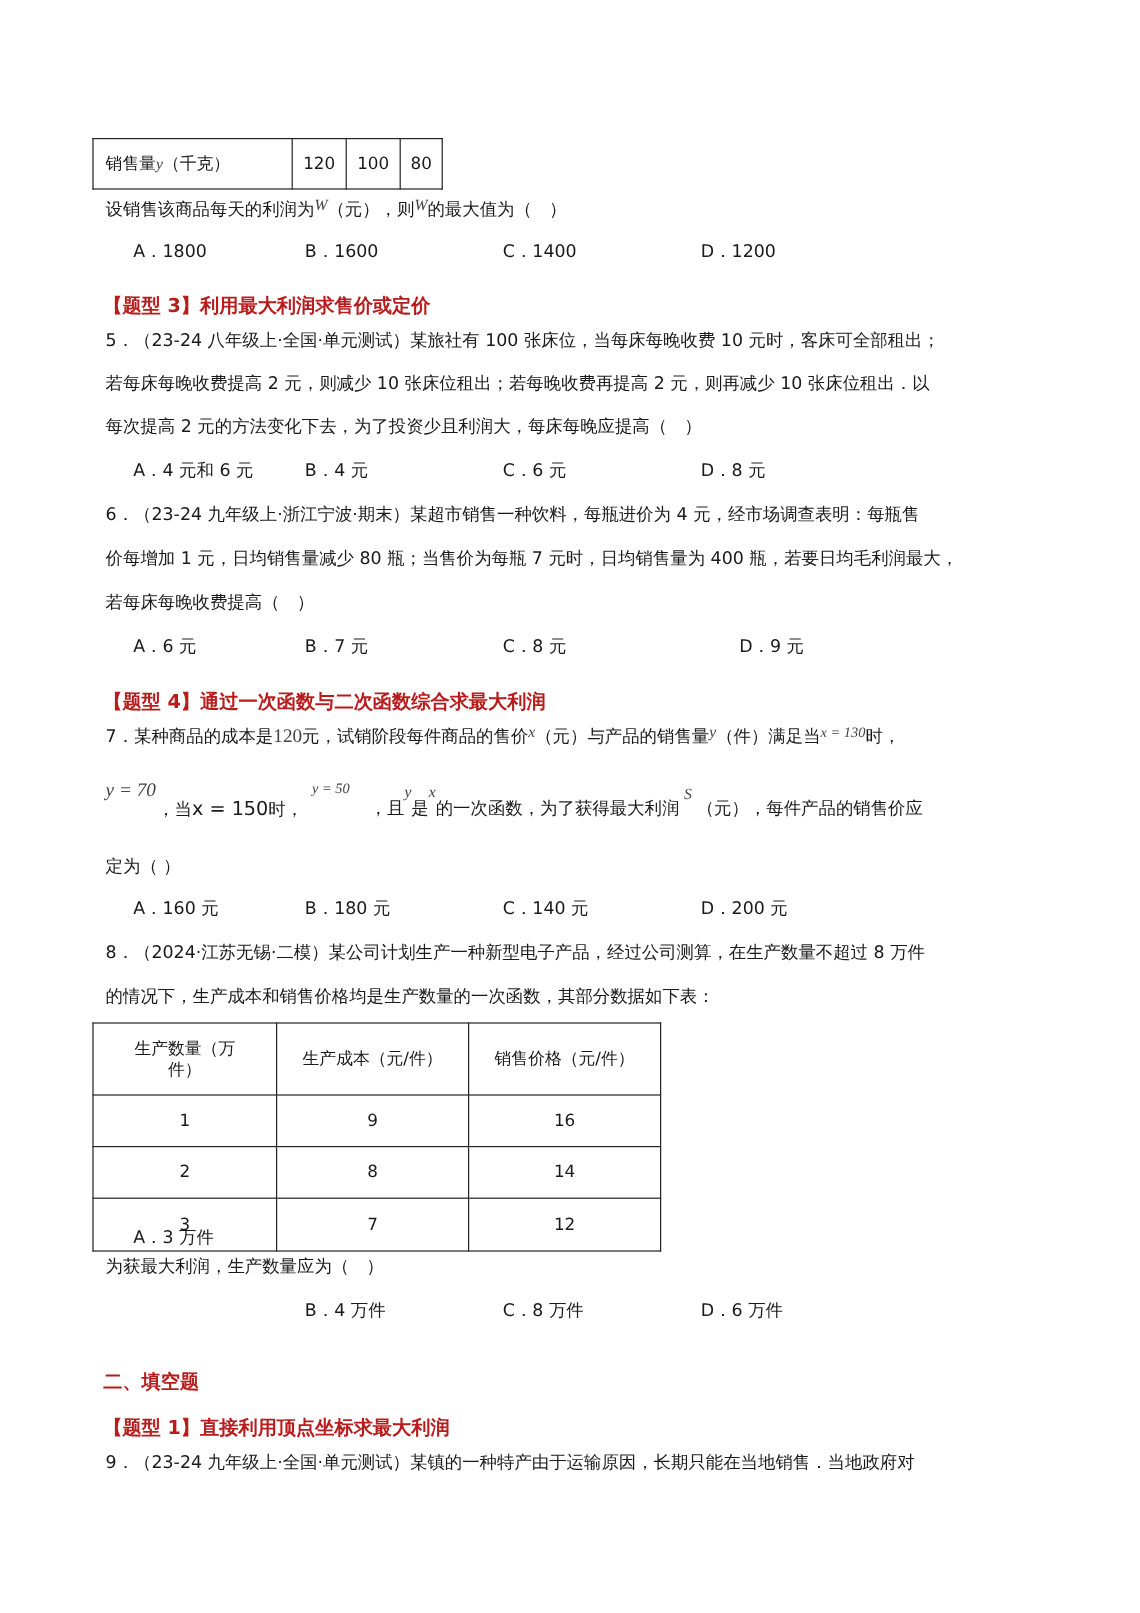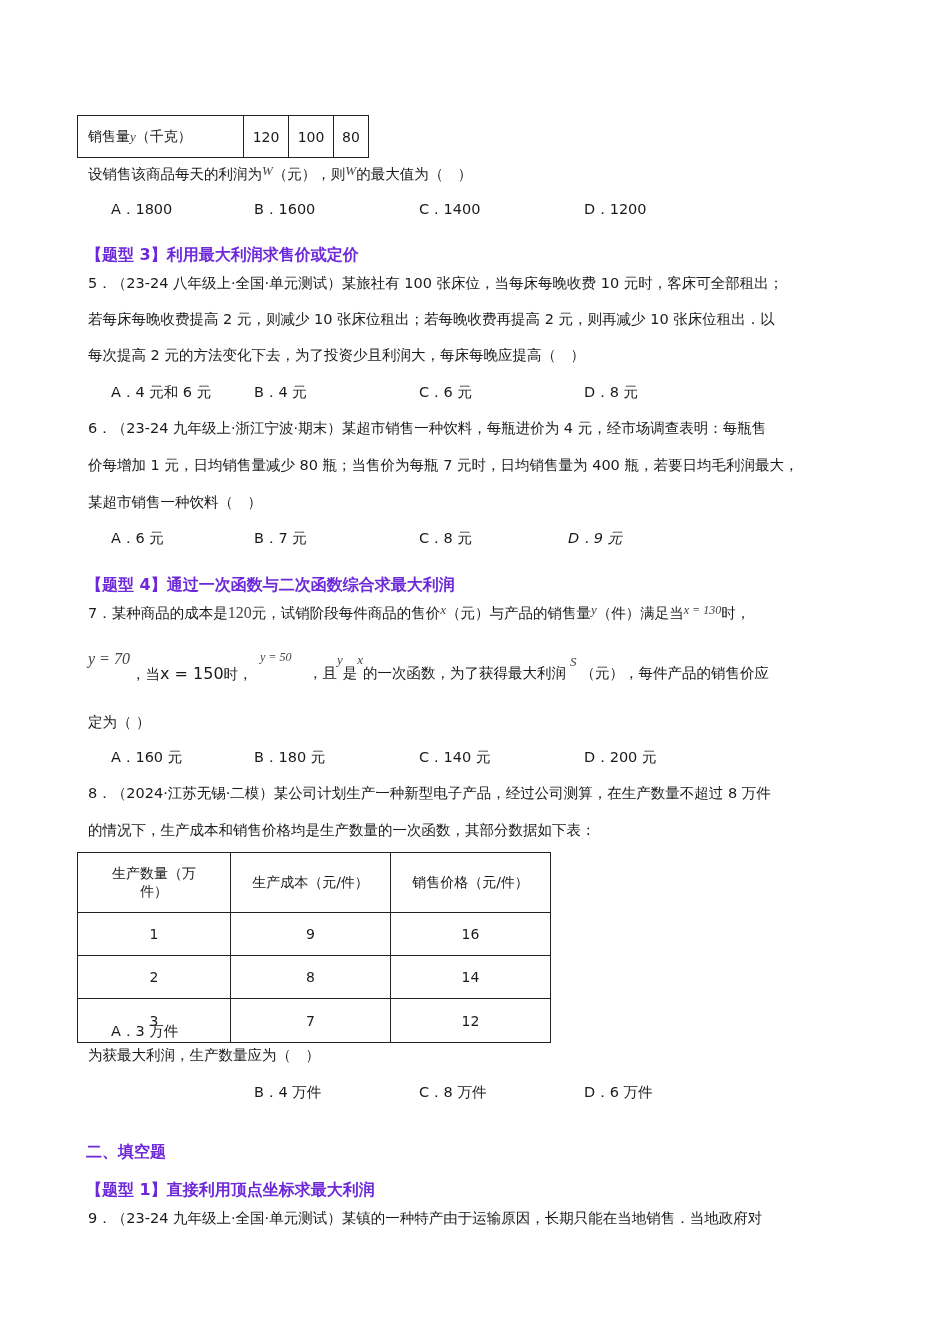--- a/index.html
+++ b/index.html
@@ -2,21 +2,21 @@
 <html><head>
   <meta charset="utf-8">
   <style>
     html, body { margin: 0; padding: 0; background: #ffffff; }
     body {
       width: 950px; height: 1344px; position: relative; overflow: hidden;
       font-family: "DejaVu Sans", "Liberation Sans", sans-serif;
       color: #1a1a1a; font-size: 14.5px;
     }
     .abs { position: absolute; white-space: nowrap; }
-    .red { color: #6d28d9; font-weight: bold; font-size: 16px; }
+    .red { color: #b91c1c; font-weight: bold; font-size: 16px; }
     .txt { font-size: 14.5px; }
     .math { font-family: "Liberation Serif", "DejaVu Serif", serif; font-style: italic; color: #444; font-size: 13px; }
     .mathup { font-family: "Liberation Serif", "DejaVu Serif", serif; color: #444; font-size: 14px; }
     table { border-collapse: collapse; position: absolute; padding-left: 28px; }
     td { border: 1px solid #222; text-align: center; font-size: 14px; padding: 0; }
     .opt { position: absolute; font-size: 14.5px; }
   </style>
 </head>
 <body>
 
@@ -46,25 +46,25 @@
 <div class="abs txt" style="left:88px; top:274px;">5．（23-24 八年级上·全国·单元测试）某旅社有 100 张床位，当每床每晚收费 10 元时，客床可全部租出；</div>
 <div class="abs txt" style="left:88px; top:310px;">若每床每晚收费提高 2 元，则减少 10 张床位租出；若每晚收费再提高 2 元，则再减少 10 张床位租出．以</div>
 <div class="abs txt" style="left:88px; top:346px;">每次提高 2 元的方法变化下去，为了投资少且利润大，每床每晚应提高（　）</div>
 <div class="opt" style="left:111px; top:383px;">A．4 元和 6 元</div>
 <div class="opt" style="left:254px; top:383px;">B．4 元</div>
 <div class="opt" style="left:419px; top:383px;">C．6 元</div>
 <div class="opt" style="left:584px; top:383px;">D．8 元</div>
 
 <div class="abs txt" style="left:88px; top:419px;">6．（23-24 九年级上·浙江宁波·期末）某超市销售一种饮料，每瓶进价为 4 元，经市场调查表明：每瓶售</div>
 <div class="abs txt" style="left:88px; top:456px;">价每增加 1 元，日均销售量减少 80 瓶；当售价为每瓶 7 元时，日均销售量为 400 瓶，若要日均毛利润最大，</div>
-<div class="abs txt" style="left:88px; top:493px;">某超市销售一种饮料（　）</div>
+<div class="abs txt" style="left:88px; top:493px;">若每床每晚收费提高（　）</div>
 <div class="opt" style="left:111px; top:529px;">A．6 元</div>
 <div class="opt" style="left:254px; top:529px;">B．7 元</div>
 <div class="opt" style="left:419px; top:529px;">C．8 元</div>
-<div class="opt" style="left:568px; top:529px;font-style:italic;">D．9 元</div>
+<div class="opt" style="left:616px; top:529px;">D．9 元</div>
 
 <div class="abs red" style="left:86px; top:575px;">【题型 4】通过一次函数与二次函数综合求最大利润</div>
 
 <div class="abs txt" style="left:88px; top:602px;">
   <span>7．某种商品的成本是</span><span class="mathup" style="font-size:16px;">120</span><span>元，试销阶段每件商品的售价</span><span class="math" style="vertical-align:4px;">x</span><span>（元）与产品的销售量</span><span class="math" style="vertical-align:4px;">y</span><span>（件）满足当</span><span class="math" style="vertical-align:4px; font-size:12px;">x = 130</span><span>时，</span>
 </div>
 
 <div class="abs math" style="left:88px; top:650px; font-size:16px;">y = 70</div>
 <div class="abs txt" style="left:131px; top:664px;">
   <span>，当</span><span style="font-size:16px;">x = 150</span><span>时，</span>

